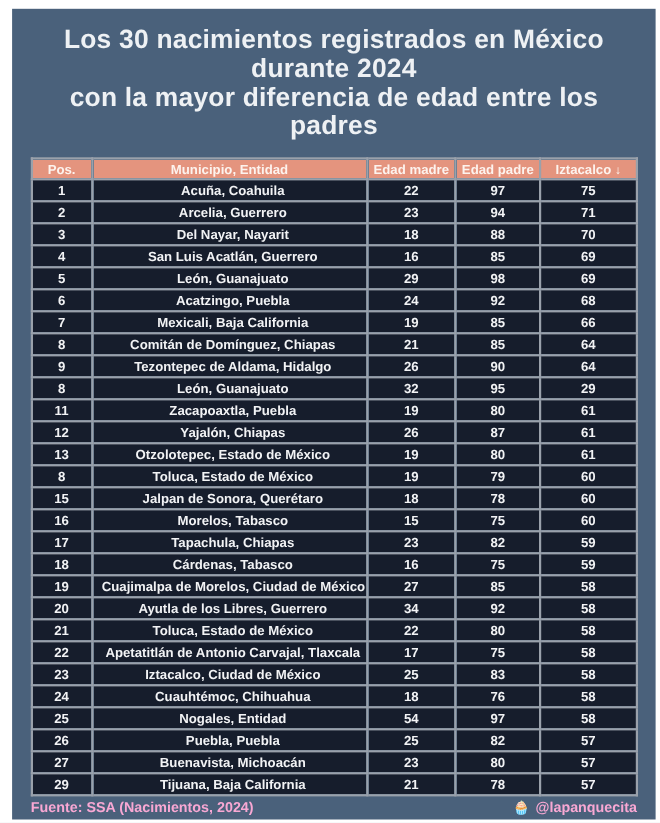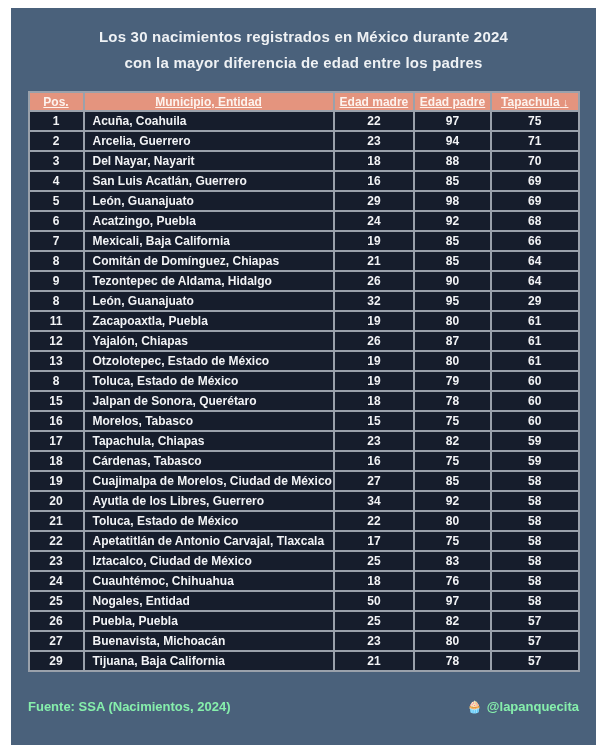--- a/index.html
+++ b/index.html
@@ -12,21 +12,21 @@
   .page {
     position: absolute;
     top: 8px; left: 11px; right: 4px; bottom: 3px;
     background: #4a617b;
     display: flex;
     flex-direction: column;
   }
   .title {
     color: #eef1f4;
     font-weight: bold;
-    font-size: 15px;
+    font-size: 24px;
     line-height: 26px;
     text-align: center;
     padding: 16px 10px 0 10px;
     letter-spacing: 0.2px;
   }
   .table-wrap {
     margin: 15px auto 0 auto;
     width: 552px;
   }
   table {
@@ -46,41 +46,40 @@
     text-align: center;
     white-space: nowrap;
     overflow: hidden;
   }
   thead th {
     background: #e4947e;
     color: #fdf3ee;
     font-size: 12px;
     height: 19px;
     padding: 0 2px;
-    text-decoration: underline;
   }
   tbody td {
     background: #161d2c;
     color: #f2f3f5;
     font-size: 12px;
     height: 20px;
     padding: 0 2px;
   }
   tbody td.left {
-    text-align: left;
+    text-align: center;
     padding-left: 8px;
   }
   .sort-arrow { font-size: 11px; }
   .footer {
     flex: 1;
     display: flex;
     align-items: center;
     justify-content: space-between;
     padding: 2px 17px 6px 17px;
-    color: #86efac;
+    color: #f9a8d4;
     font-weight: bold;
     font-size: 13px;
     border-radius: 10px;
   }
   .credit { display: flex; align-items: center; gap: 5px; }
   .credit .emoji { font-size: 12px; }
 </style>
 </head>
 <body>
 
@@ -99,21 +98,21 @@
           <col class="c-madre">
           <col class="c-padre">
           <col class="c-dif">
       </colgroup>
       <thead>
         <tr>
           <th>Pos.</th>
           <th>Municipio, Entidad</th>
           <th>Edad madre</th>
           <th>Edad padre</th>
-          <th><span>Tapachula</span> <span class="sort-arrow">↓</span></th>
+          <th><span>Iztacalco</span> <span class="sort-arrow">↓</span></th>
         </tr>
       </thead>
       <tbody>
           <tr>
             <td>1</td>
             <td class="left">Acuña, Coahuila</td>
             <td>22</td>
             <td>97</td>
             <td>75</td>
           </tr>
@@ -274,21 +273,21 @@
           <tr>
             <td>24</td>
             <td class="left">Cuauhtémoc, Chihuahua</td>
             <td>18</td>
             <td>76</td>
             <td>58</td>
           </tr>
           <tr>
             <td>25</td>
             <td class="left">Nogales, Entidad</td>
-            <td>50</td>
+            <td>54</td>
             <td>97</td>
             <td>58</td>
           </tr>
           <tr>
             <td>26</td>
             <td class="left">Puebla, Puebla</td>
             <td>25</td>
             <td>82</td>
             <td>57</td>
           </tr>

